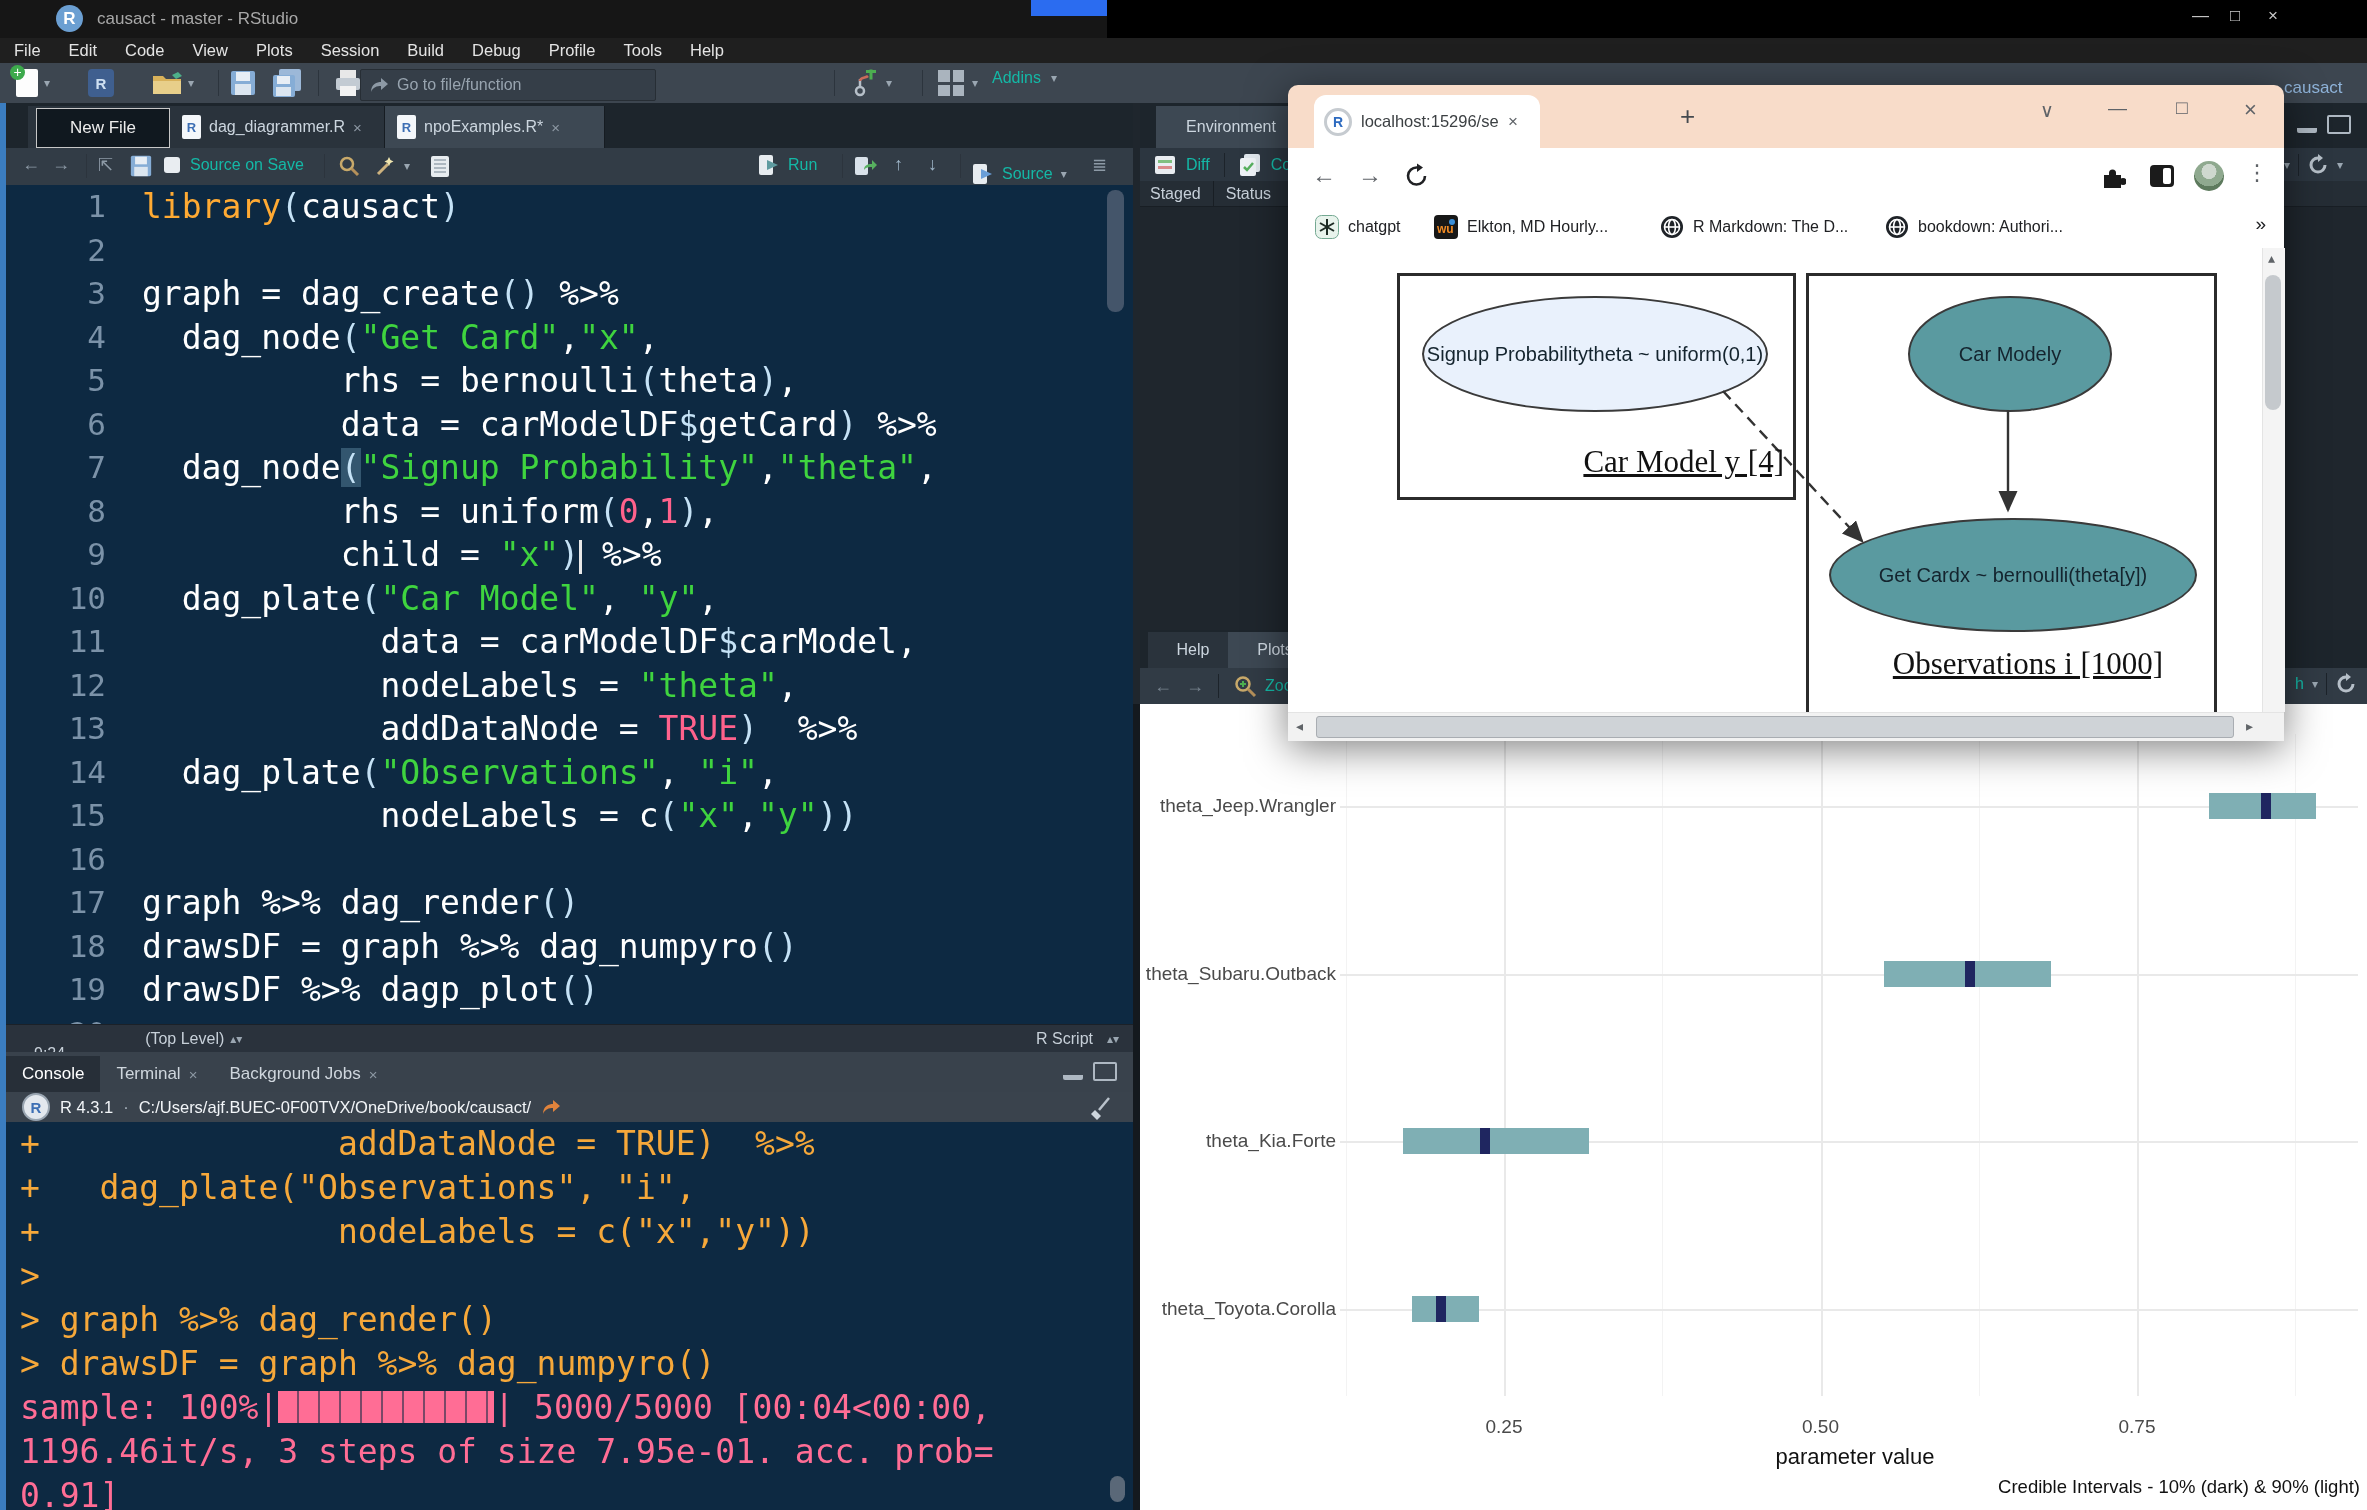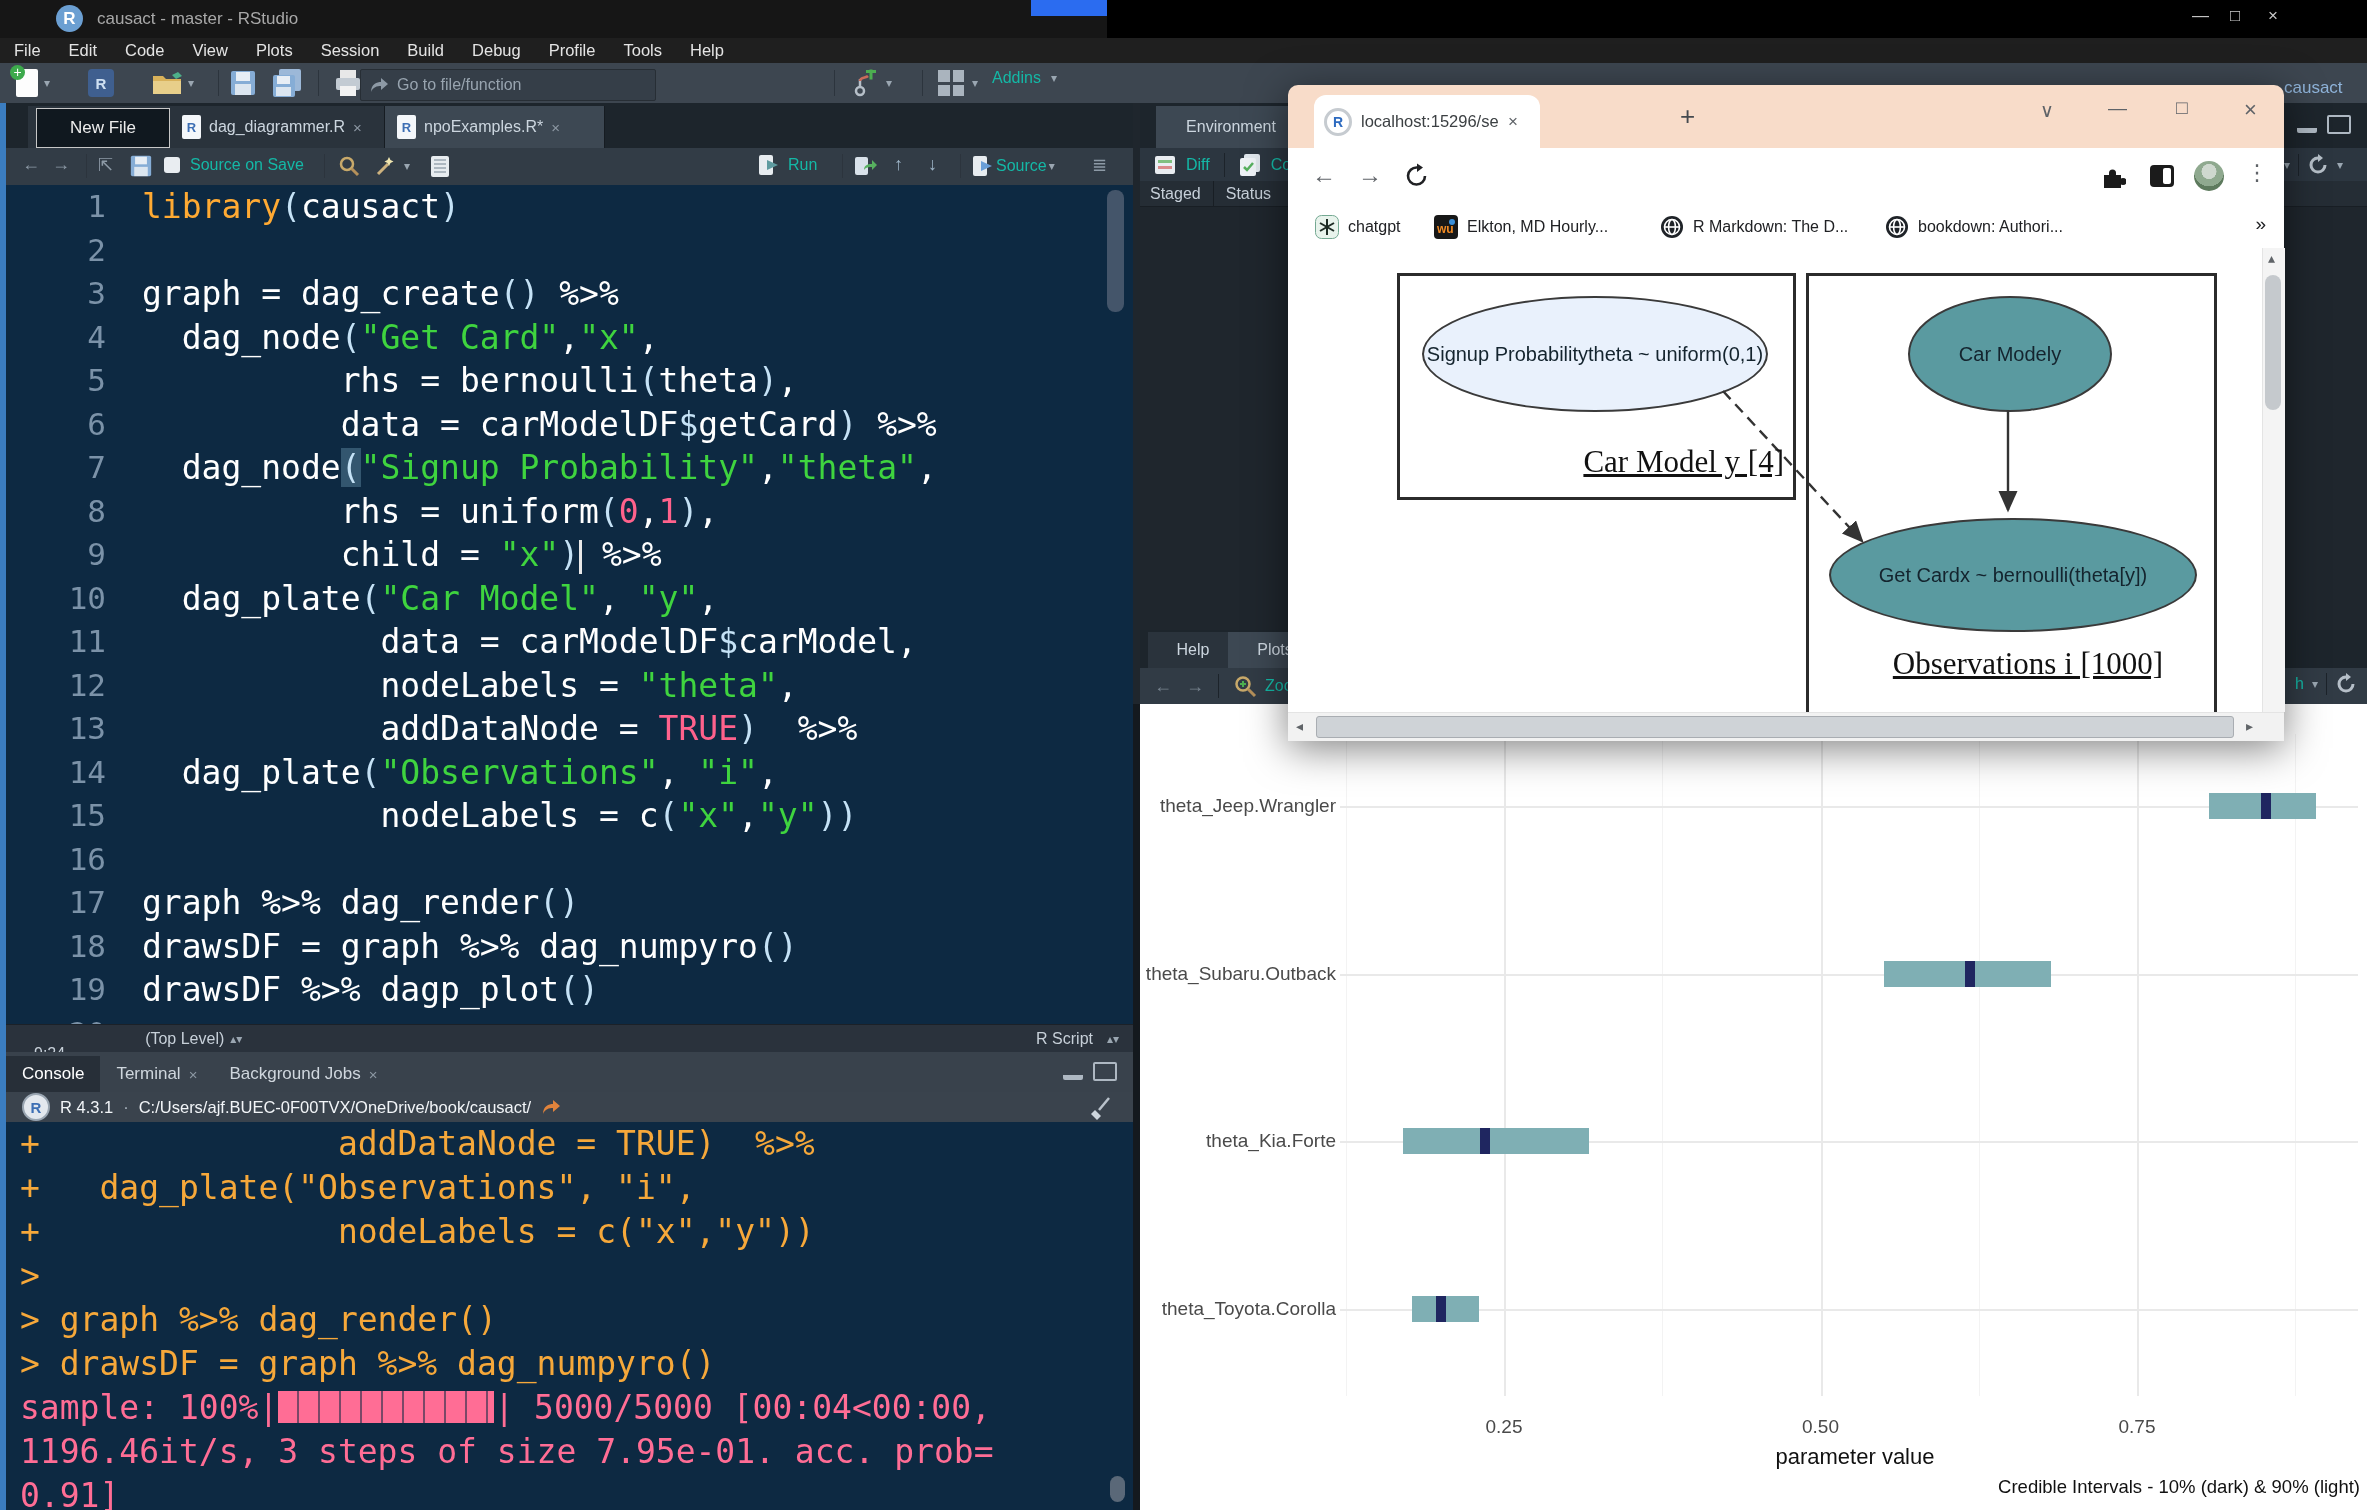--- a/index.html
+++ b/index.html
@@ -264,21 +264,21 @@
       <span class="tbtxt">Run</span>
     </div>
     <div class="tb-sep" style="left:836px;top:6px;height:24px;"></div>
     <svg class="a" style="left:848px;top:6px;" width="24" height="24" viewBox="0 0 24 24">
       <rect x="1" y="3" width="13" height="18" rx="2" fill="#d9e2ea"></rect>
       <path d="M10 16 C10 10 16 10 18 10 L18 6 L23 11 L18 16 L18 13 C15 13 12 13 10 16z" fill="#57b05f"></path>
       </svg>
     <span class="a etool" style="left:888px;top:6px;color:#9fb6c9;">↑</span>
     <span class="a etool" style="left:922px;top:6px;color:#9fb6c9;">↓</span>
     <div class="tb-sep" style="left:954px;top:6px;height:24px;"></div>
-    <div class="a r" style="left:966px;top:6px;gap:2px;">
+    <div class="a r" style="left:966px;top:14px;gap:8px;">
       <svg width="22" height="24" viewBox="0 0 22 24">
         <rect x="1" y="2" width="14" height="20" rx="2" fill="#e7ecf0"></rect>
           <path d="M9 7 L20 12 L9 17 z" fill="#6a9fd8"></path>
         </svg>
       <span class="tbtxt">Source</span>
       <span class="caret">▾</span>
     </div>
     <span class="a etool" style="left:1086px;top:6px;">≣</span>
   </div>
   <div id="editor-code" class="a mono">

